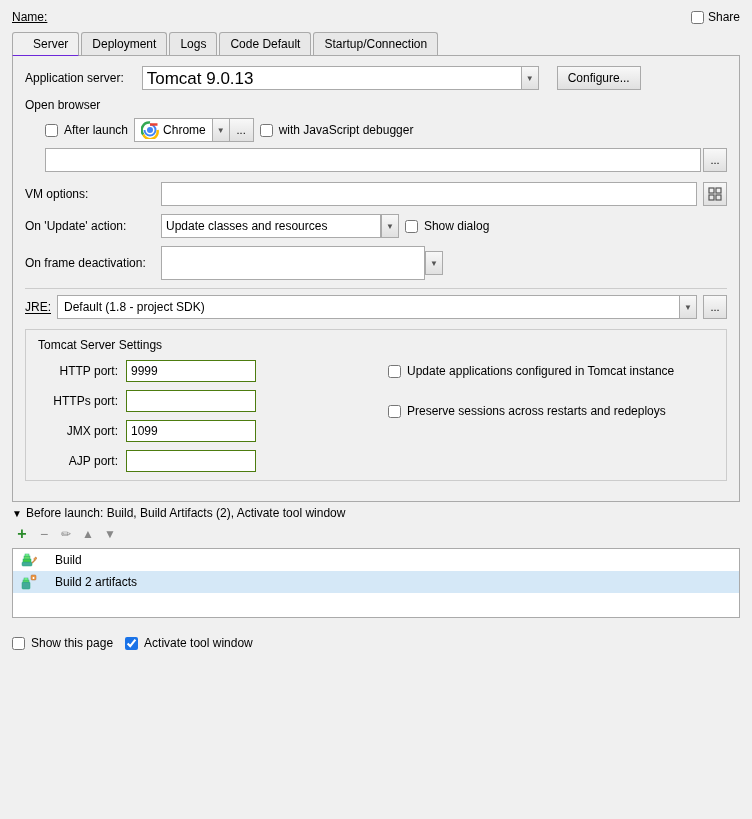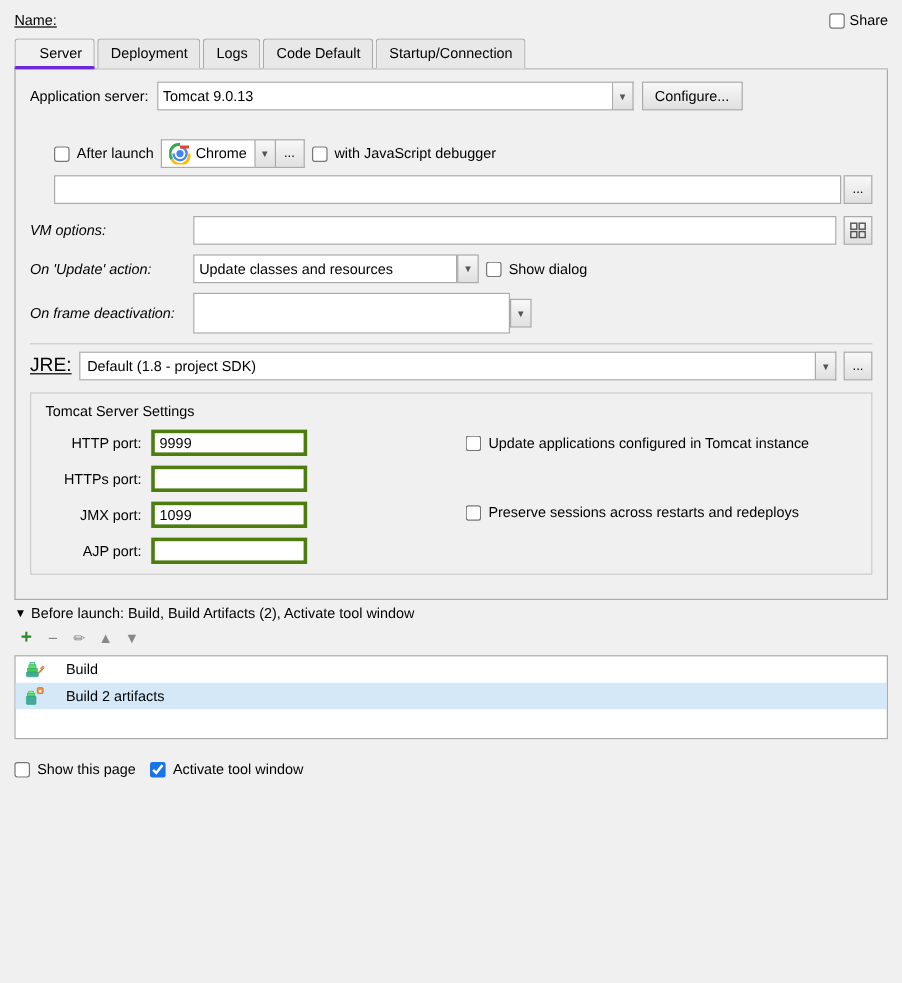--- a/index.html
+++ b/index.html
@@ -54,49 +54,49 @@
       border: 1px solid #aaa;
       border-bottom: none;
       background: #e8e8e8;
       cursor: pointer;
       font-size: 12px;
       margin-right: 2px;
       border-radius: 3px 3px 0 0;
     }
     .tab.active {
       background: #f0f0f0;
-      border-bottom: 3px solid #6d28d9;
+      border-bottom: 1px solid #6d28d9;
       margin-bottom: -1px;
       z-index: 1;
       padding-left: 20px;
     }
     .content-panel {
       border: 1px solid #aaa;
       border-top: none;
       background: #f0f0f0;
       padding: 10px 12px;
     }
     .section-row {
       display: flex;
       align-items: center;
-      margin-bottom: 24px;
-      gap: 7px;
+      margin-bottom: 8px;
+      gap: 18px;
     }
     .label {
       font-size: 12px;
       white-space: nowrap;
     }
     .select-wrapper {
       display: flex;
       align-items: center;
     }
     select {
       height: 24px;
       border: 1px solid #aaa;
-      font-size: 12px;
+      font-size: 17px;
       background: white;
       padding: 0 4px;
       appearance: none;
       -webkit-appearance: none;
       cursor: pointer;
     }
     .select-btn {
       height: 24px;
       background: linear-gradient(to bottom, #f8f8f8, #e0e0e0);
       border: 1px solid #aaa;
@@ -161,21 +161,20 @@
     .form-row {
       display: flex;
       align-items: center;
       margin-bottom: 8px;
       gap: 6px;
     }
     .form-label {
       width: 130px;
       font-size: 12px;
       white-space: nowrap;
-      font-style: italic;
     }
     .text-input {
       height: 24px;
       border: 1px solid #aaa;
       background: white;
       padding: 2px 4px;
       font-size: 12px;
     }
     .vm-input {
       flex: 1;
@@ -185,21 +184,21 @@
       border-top: 1px solid #ccc;
       margin: 6px 0;
     }
     .jre-row {
       display: flex;
       align-items: center;
       gap: 6px;
       margin-bottom: 10px;
     }
     .jre-label {
-      font-size: 16px;
+      font-size: 12px;
       white-space: nowrap;
       text-decoration: underline;
       text-underline-offset: 2px;
     }
     .tomcat-settings {
       border: 1px solid #ccc;
       padding: 8px 12px;
       margin-bottom: 10px;
       background: #f0f0f0;
     }
@@ -229,21 +228,21 @@
       gap: 8px;
     }
     .port-label {
       font-size: 12px;
       width: 80px;
       text-align: right;
     }
     .port-input {
       height: 22px;
       width: 130px;
-      border: 3px solid #4d7c0f;
+      border: 1px solid #4d7c0f;
       background: white;
       padding: 2px 4px;
       font-size: 12px;
     }
     .checkbox-row {
       display: flex;
       align-items: center;
       gap: 6px;
       font-size: 12px;
     }
@@ -353,20 +352,21 @@
           <option value="Tomcat 9.0.13">Tomcat 9.0.13</option>
         </select>
         <div class="select-btn">
           <span class="dropdown-arrow">▼</span>
         </div>
       </div>
       <button class="btn">Configure...</button>
     </div>
 
     <div class="open-browser-section">
+      <span class="open-browser-label">Open browser</span>
       <div class="browser-row">
         <input type="checkbox" style="">
         <span class="label">After launch</span>
 
         <div style="display:flex;align-items:flex-end;">
           <div style="height:24px;background:white;border:1px solid #aaa;border-right:none;padding:0 6px;display:flex;align-items:center;gap:4px;">
 
             <svg class="chrome-svg" viewBox="0 0 18 18" xmlns="http://www.w3.org/2000/svg">
               <circle cx="9" cy="9" r="9" fill="#fff"></circle>
               <path d="M9 3.5A5.5 5.5 0 1 1 3.5 9" fill="none" stroke="#4285F4" stroke-width="2"></path>
@@ -464,21 +464,21 @@
           <div class="port-row">
             <span class="port-label">AJP port:</span>
             <input class="port-input" type="text" style="">
           </div>
         </div>
         <div class="settings-right">
           <div class="checkbox-row" style="padding-top:4px;">
             <input type="checkbox" style="">
             <span>Update applications configured in Tomcat instance</span>
           </div>
-          <div class="checkbox-row" style="margin-top:36px;">
+          <div class="checkbox-row" style="margin-top:18px;">
             <input type="checkbox" style="">
             <span>Preserve sessions across restarts and redeploys</span>
           </div>
         </div>
       </div>
     </div>
 
   </div>
 
   <div class="before-launch-section">

